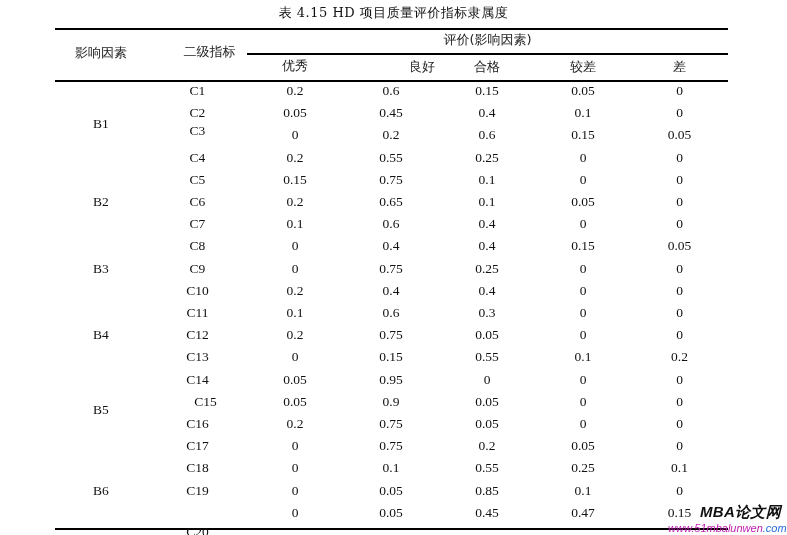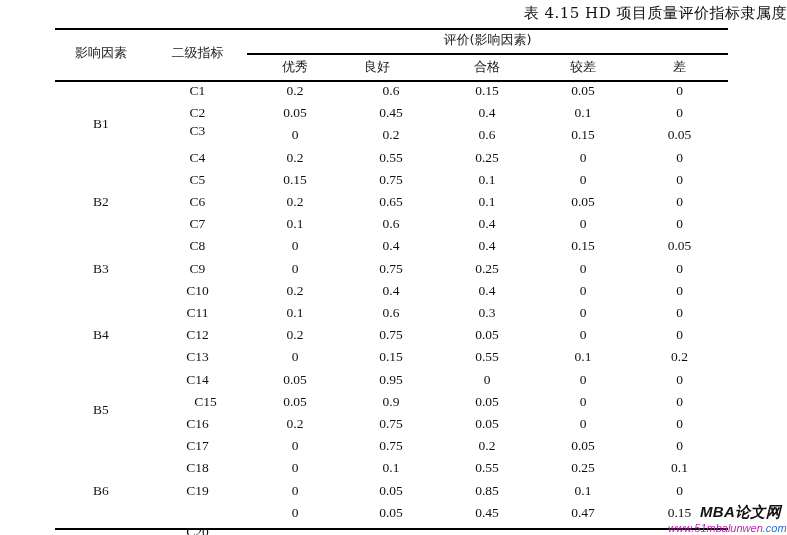--- a/index.html
+++ b/index.html
@@ -1,19 +1,19 @@
 <!DOCTYPE html>
 <html><head>
 <meta charset="utf-8">
 <style>
   html, body { margin: 0; padding: 0; background: #ffffff; }
   body { width: 787px; height: 535px; position: relative; overflow: hidden;
          font-family: "Liberation Serif", "DejaVu Serif", serif; color: #111; }
-  .caption { position: absolute; top: 4px; left: 0; width: 787px; text-align: right;
-             font-family: "DejaVu Serif", "Liberation Serif", serif; font-size: 15px; letter-spacing: 0.5px; }
+  .caption { position: absolute; top: 4px; left: 0; width: 787px; text-align: center;
+             font-family: "DejaVu Serif", "Liberation Serif", serif; font-size: 13px; letter-spacing: 0.5px; }
   .rule { position: absolute; background: #000; }
   .cell { position: absolute; text-align: center; font-size: 13.5px; line-height: 22px; height: 22px; }
   .hdr { font-family: "DejaVu Sans", "Liberation Sans", sans-serif; font-size: 13px; color: #222; }
   .wm1 { position: absolute; left: 700px; top: 503px; font-family: "Liberation Sans", sans-serif;
          font-weight: bold; font-style: italic; font-size: 15px; color: #111; letter-spacing: 0.3px; }
   .wm2 { position: absolute; left: 668px; top: 522px; font-family: "Liberation Sans", sans-serif;
          font-style: italic; font-size: 11px; color: #c01fb0; }
   .wm2 .dom { color: #2b6fd6; }
 </style>
 </head>
@@ -21,24 +21,24 @@
 
 <div class="caption">表 4.15   HD 项目质量评价指标隶属度</div>
 
 <div class="rule" style="left:55px; top:28px; width:673px; height:2px;"></div>
 <div class="rule" style="left:247px; top:53px; width:481px; height:2px;"></div>
 <div class="rule" style="left:55px; top:80px; width:673px; height:2px;"></div>
 <div class="rule" style="left:55px; top:528px; width:673px; height:2px;"></div>
 
 <div id="table-layer">
   <div class="cell hdr" style="left:55px; top:42px; width:92px;">影响因素</div>
-  <div class="cell hdr" style="left:150px; top:42px; width:95px;">二级指标</div>
+  <div class="cell hdr" style="left:162px; top:42px; width:95px;font-family:Liberation Mono, monospace;">二级指标</div>
   <div class="cell hdr" style="left:247px; top:29px; width:481px;">评价(影响因素)</div>
-  <div class="cell hdr" style="left:247px; top:56px; width:96px;">优秀</div>
-  <div class="cell hdr" style="left:329px; top:56px; width:96px;">良好</div>
+  <div class="cell hdr" style="left:247px; top:56px; width:96px;font-family:Liberation Mono, monospace;">优秀</div>
+  <div class="cell hdr" style="left:339px; top:56px; width:96px;text-align:right;">良好</div>
   <div class="cell hdr" style="left:439px; top:56px; width:96px;">合格</div>
   <div class="cell hdr" style="left:535px; top:56px; width:96px;">较差</div>
   <div class="cell hdr" style="left:631px; top:56px; width:97px;">差</div>
 <div class="cell" style="left: 150px; top: 80px; width: 95px;">C1</div>
     <div class="cell" style="left: 247px; top: 80px; width: 96px;">0.2</div>
     <div class="cell" style="left: 343px; top: 80px; width: 96px;">0.6</div>
     <div class="cell" style="left: 439px; top: 80px; width: 96px;">0.15</div>
     <div class="cell" style="left: 535px; top: 80px; width: 96px;">0.05</div>
     <div class="cell" style="left: 631px; top: 80px; width: 97px;">0</div>
     <div class="cell" style="left: 150px; top: 102.2px; width: 95px;">C2</div>

